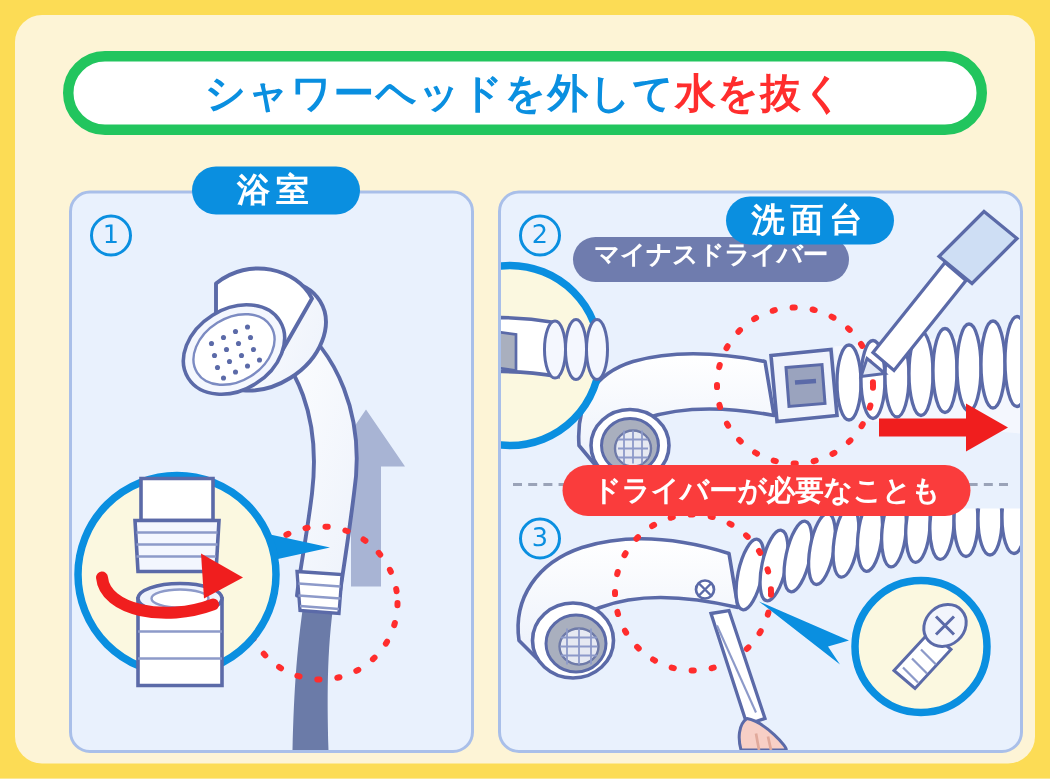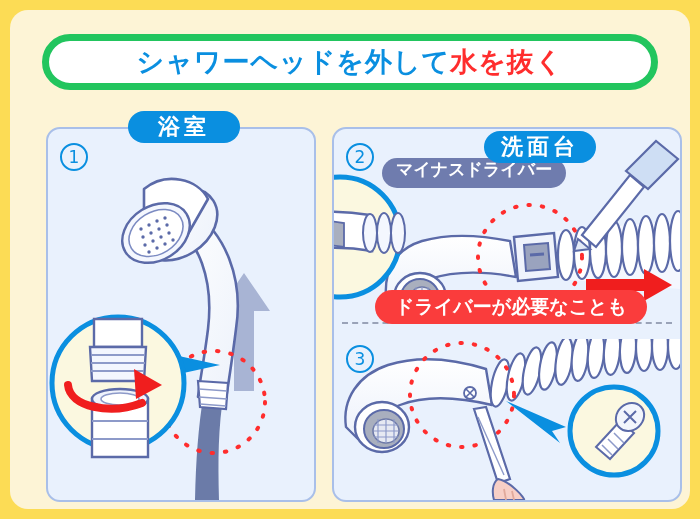--- a/index.html
+++ b/index.html
@@ -45,21 +45,21 @@
   }
   
   .tag-pill{
     position:absolute;height:30px;background:#6F7CAE;border-radius:15px;
     display:flex;justify-content:center;
     color:#fff;font-size:17px;font-weight:bold;padding:0 14px;
     box-sizing:border-box;z-index:28;white-space:nowrap;
   }
   
   .red-pill{
-    position:absolute;left:365px;top:280px;height:34px;
+    position:absolute;left:365px;top:300px;height:34px;
     background:#FA3C3C;border-radius:17px;padding:0 20px;
     display:flex;align-items:center;justify-content:center;
     color:#fff;font-size:19px;font-weight:bold;z-index:28;white-space:nowrap;
   }
   .divider{
     position:absolute;left:332px;top:312px;width:330px;height:0;
     border-top:2px dashed #9AA3B8;z-index:22;
   }
   svg{display:block;}
   .abs{position:absolute;}

